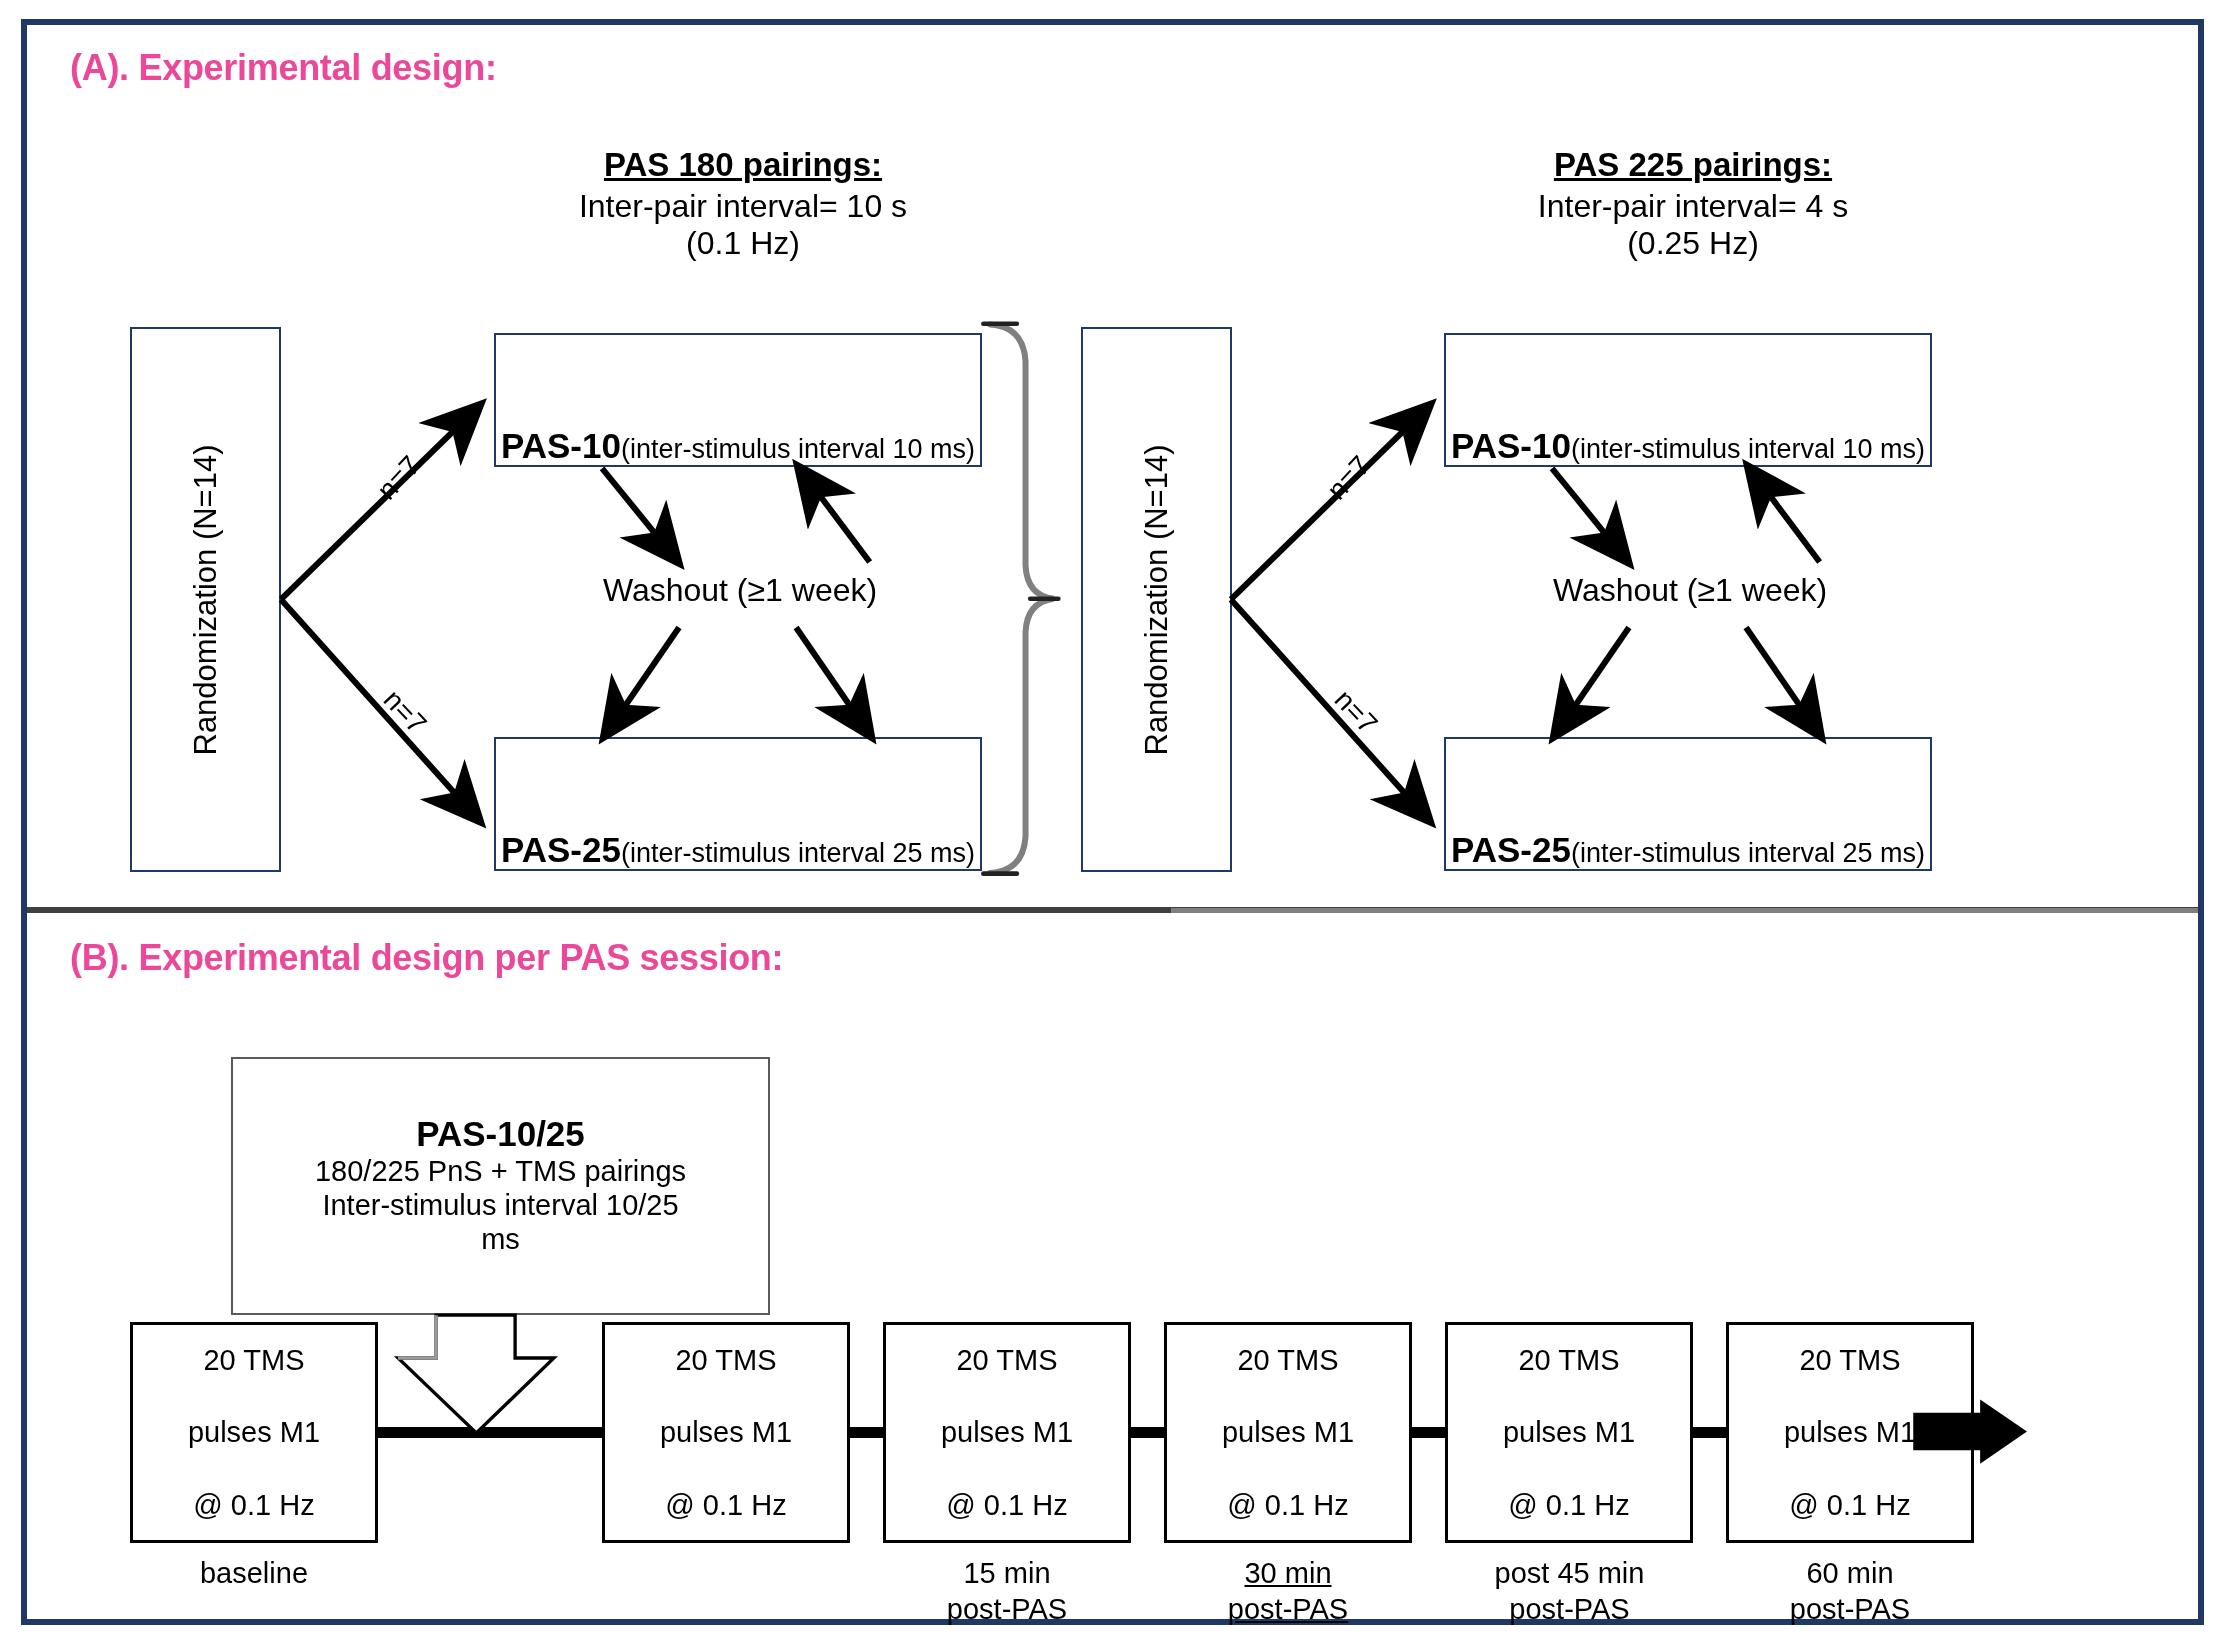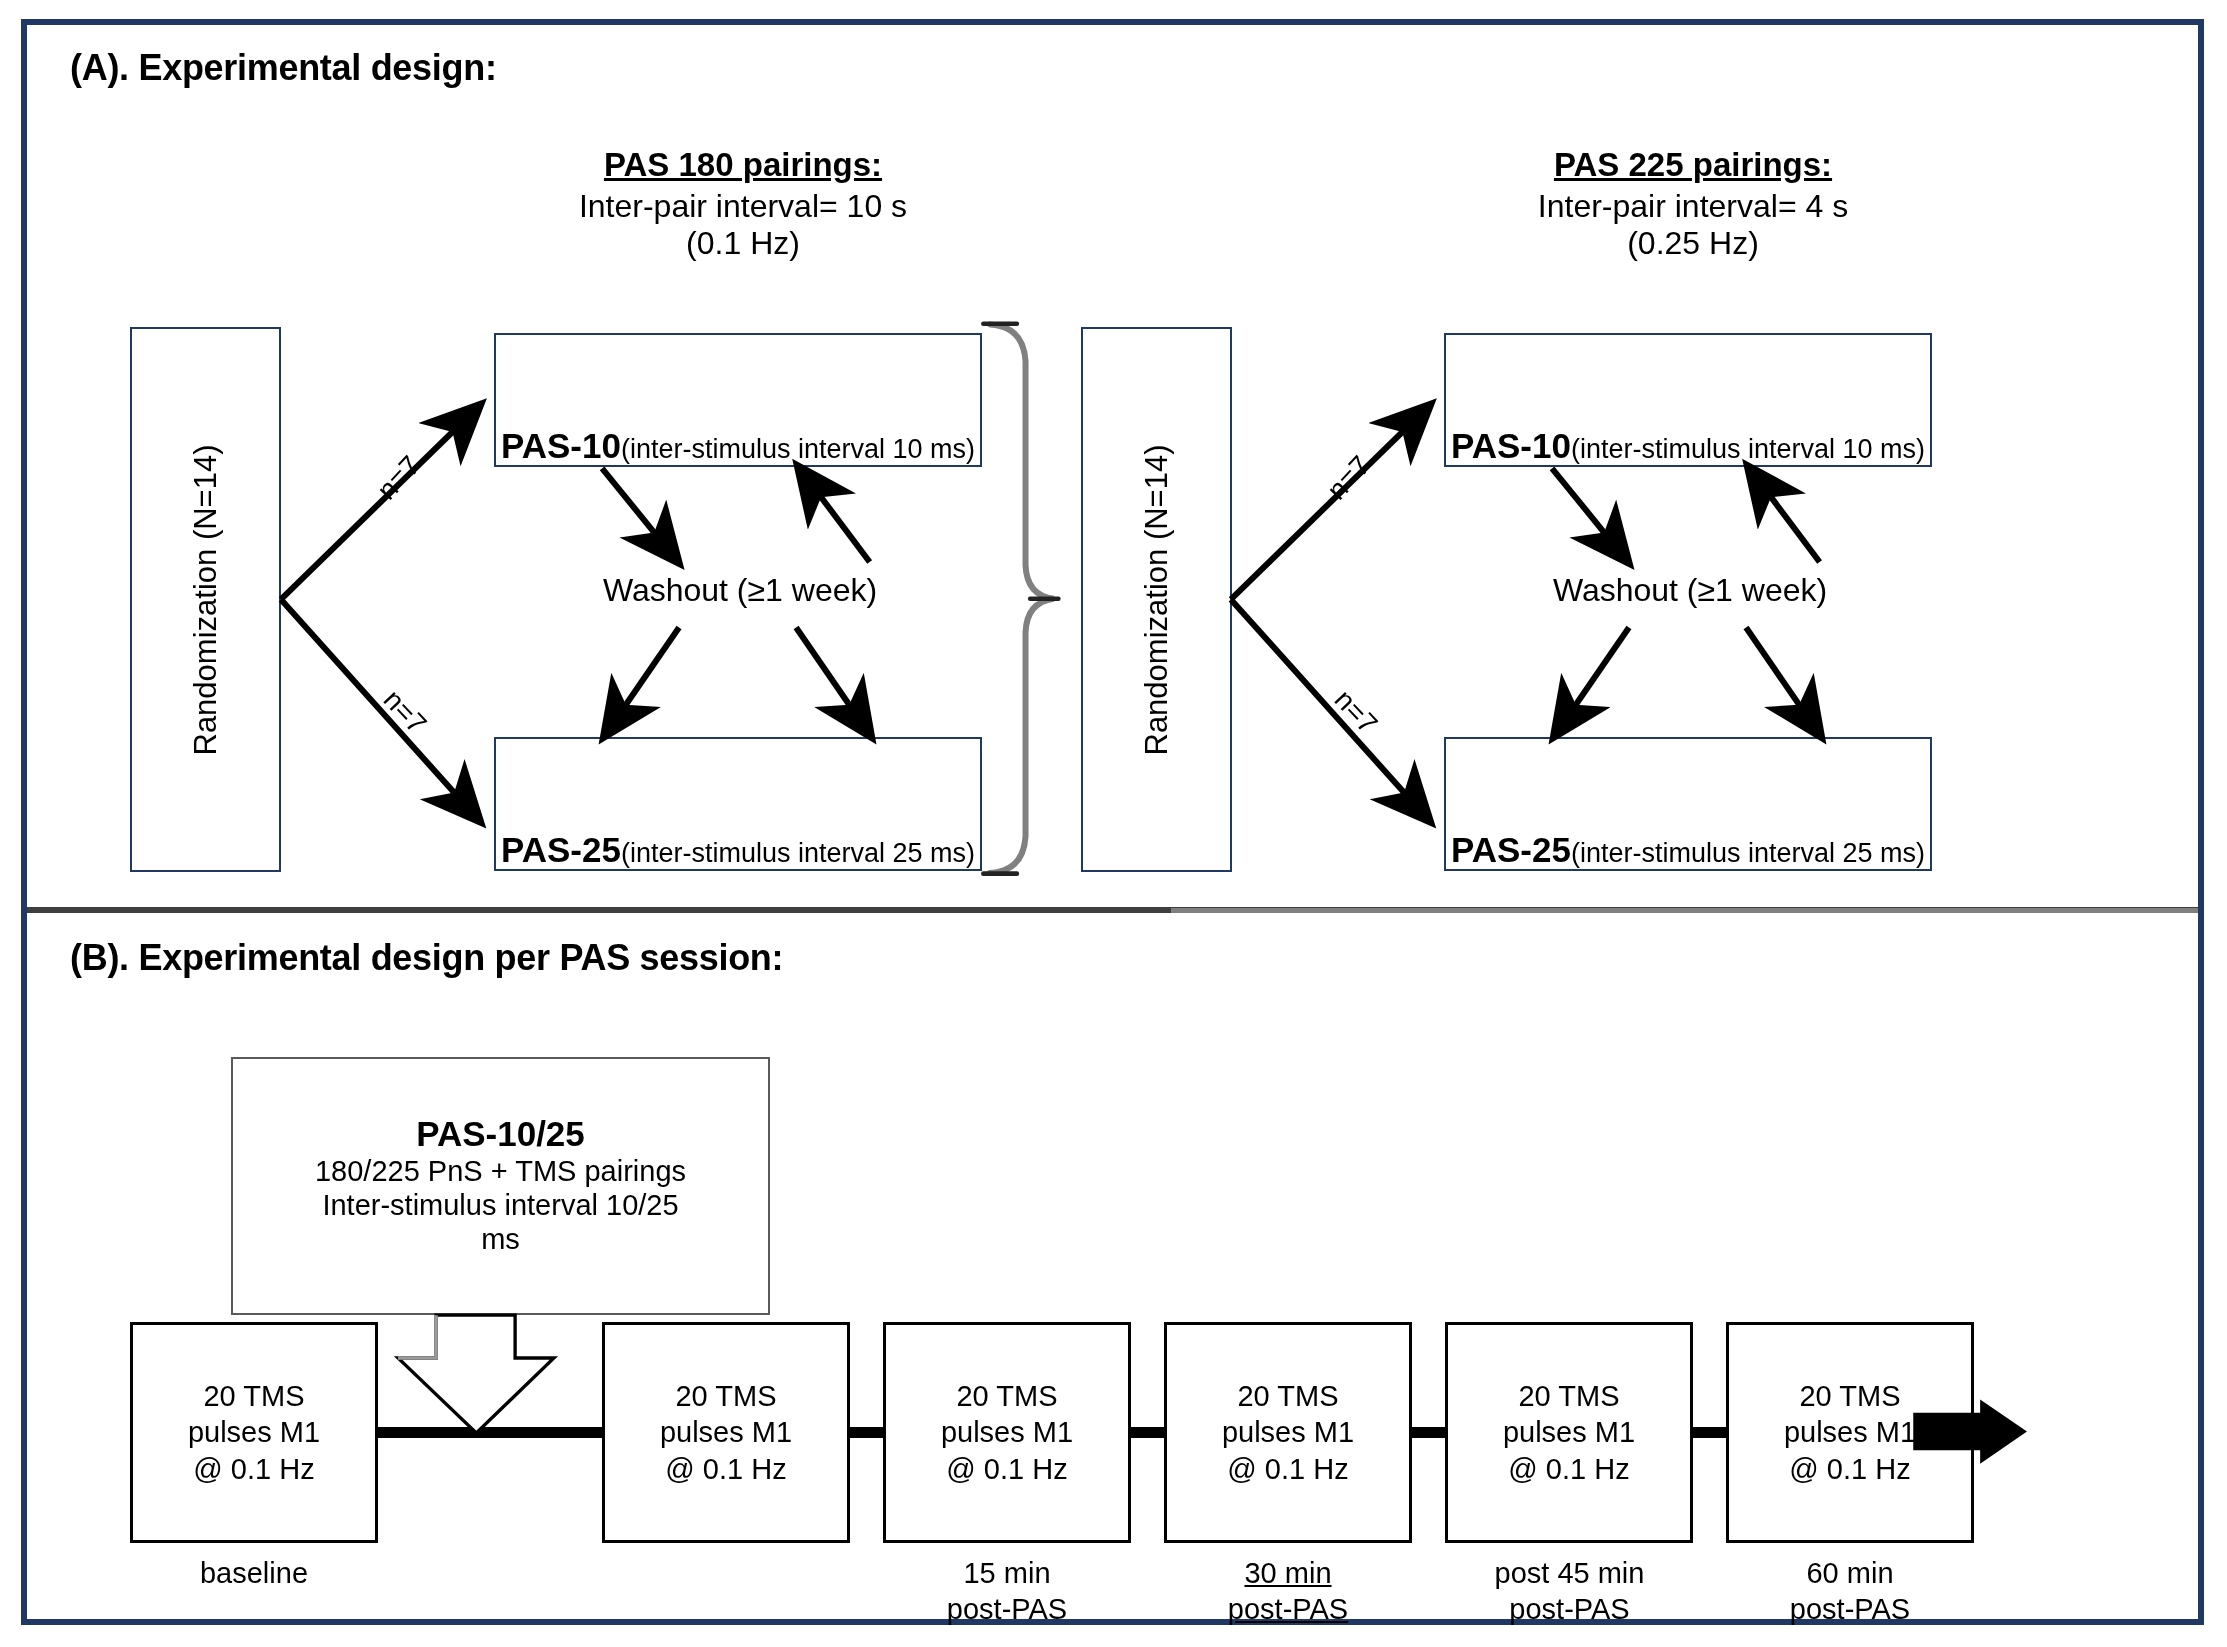--- a/index.html
+++ b/index.html
@@ -8,21 +8,21 @@
 
   
   #frame{position:absolute;left:21.4px;top:19px;width:2183px;height:1606px;
          border:6px solid #1F3864;box-sizing:border-box;background:#ffffff;}
 
   
   #panel-divider{position:absolute;left:27.4px;top:907px;width:2171px;height:6px;background:#3f3f3f;}
   #panel-divider-shadow{position:absolute;left:1171px;top:908px;width:1027px;height:5.4px;background:#808080;}
 
   
-  .section-title{position:absolute;font-weight:bold;font-size:36px;color:#000000;letter-spacing:-0.3px;white-space:nowrap;text-align:right;}
+  .section-title{position:absolute;font-weight:bold;font-size:36px;color:#ec4899;letter-spacing:-0.3px;white-space:nowrap;text-align:right;}
   #title-a{left:70px;top:47px;}
   #title-b{left:70px;top:937px;}
 
   
   .col-head{position:absolute;text-align:center;color:#000;line-height:1.15;}
   .col-head .hl{font-weight:bold;font-size:33px;text-decoration:underline;display:block;white-space:nowrap;}
   .col-head .l2{font-size:32px;display:block;white-space:nowrap;margin-top:4px;}
   .col-head .l3{font-size:32px;display:block;white-space:nowrap;}
   #head-left{left:509px;top:146px;width:468px;}
   #head-right{left:1459px;top:146px;width:468px;}
@@ -48,21 +48,21 @@
   
   #pas-session{position:absolute;left:231px;top:1057px;width:539px;height:258px;
                border:2.7px solid #5a5a5a;background:#ffffff;box-sizing:border-box;
                display:flex;flex-direction:column;align-items:center;justify-content:center;}
   #pas-session .t{font-weight:bold;font-size:35px;color:#000;line-height:1.1;}
   #pas-session .s{font-size:29px;color:#000;line-height:1.18;text-align:center;}
 
   
   #tl-line{position:absolute;left:130px;top:1427px;width:1783px;height:11.4px;background:#000;}
   .tbox{position:absolute;top:1322px;height:221px;border:3.3px solid #000;background:#ffffff;box-sizing:border-box;
-        display:flex;flex-direction:column;align-items:center;justify-content:center;}
+        display:flex;flex-direction:column;align-items:center;justify-content:center;gap:36px;}
   .tbox span{font-size:29px;color:#000;line-height:1.26;white-space:nowrap;}
   .tlabel{position:absolute;top:1556px;font-size:29px;color:#000;text-align:center;line-height:1.24;}
 </style>
 </head>
 <body>
 
 <div id="page">
 
   <div id="frame"></div>
   <div id="panel-divider"></div>

